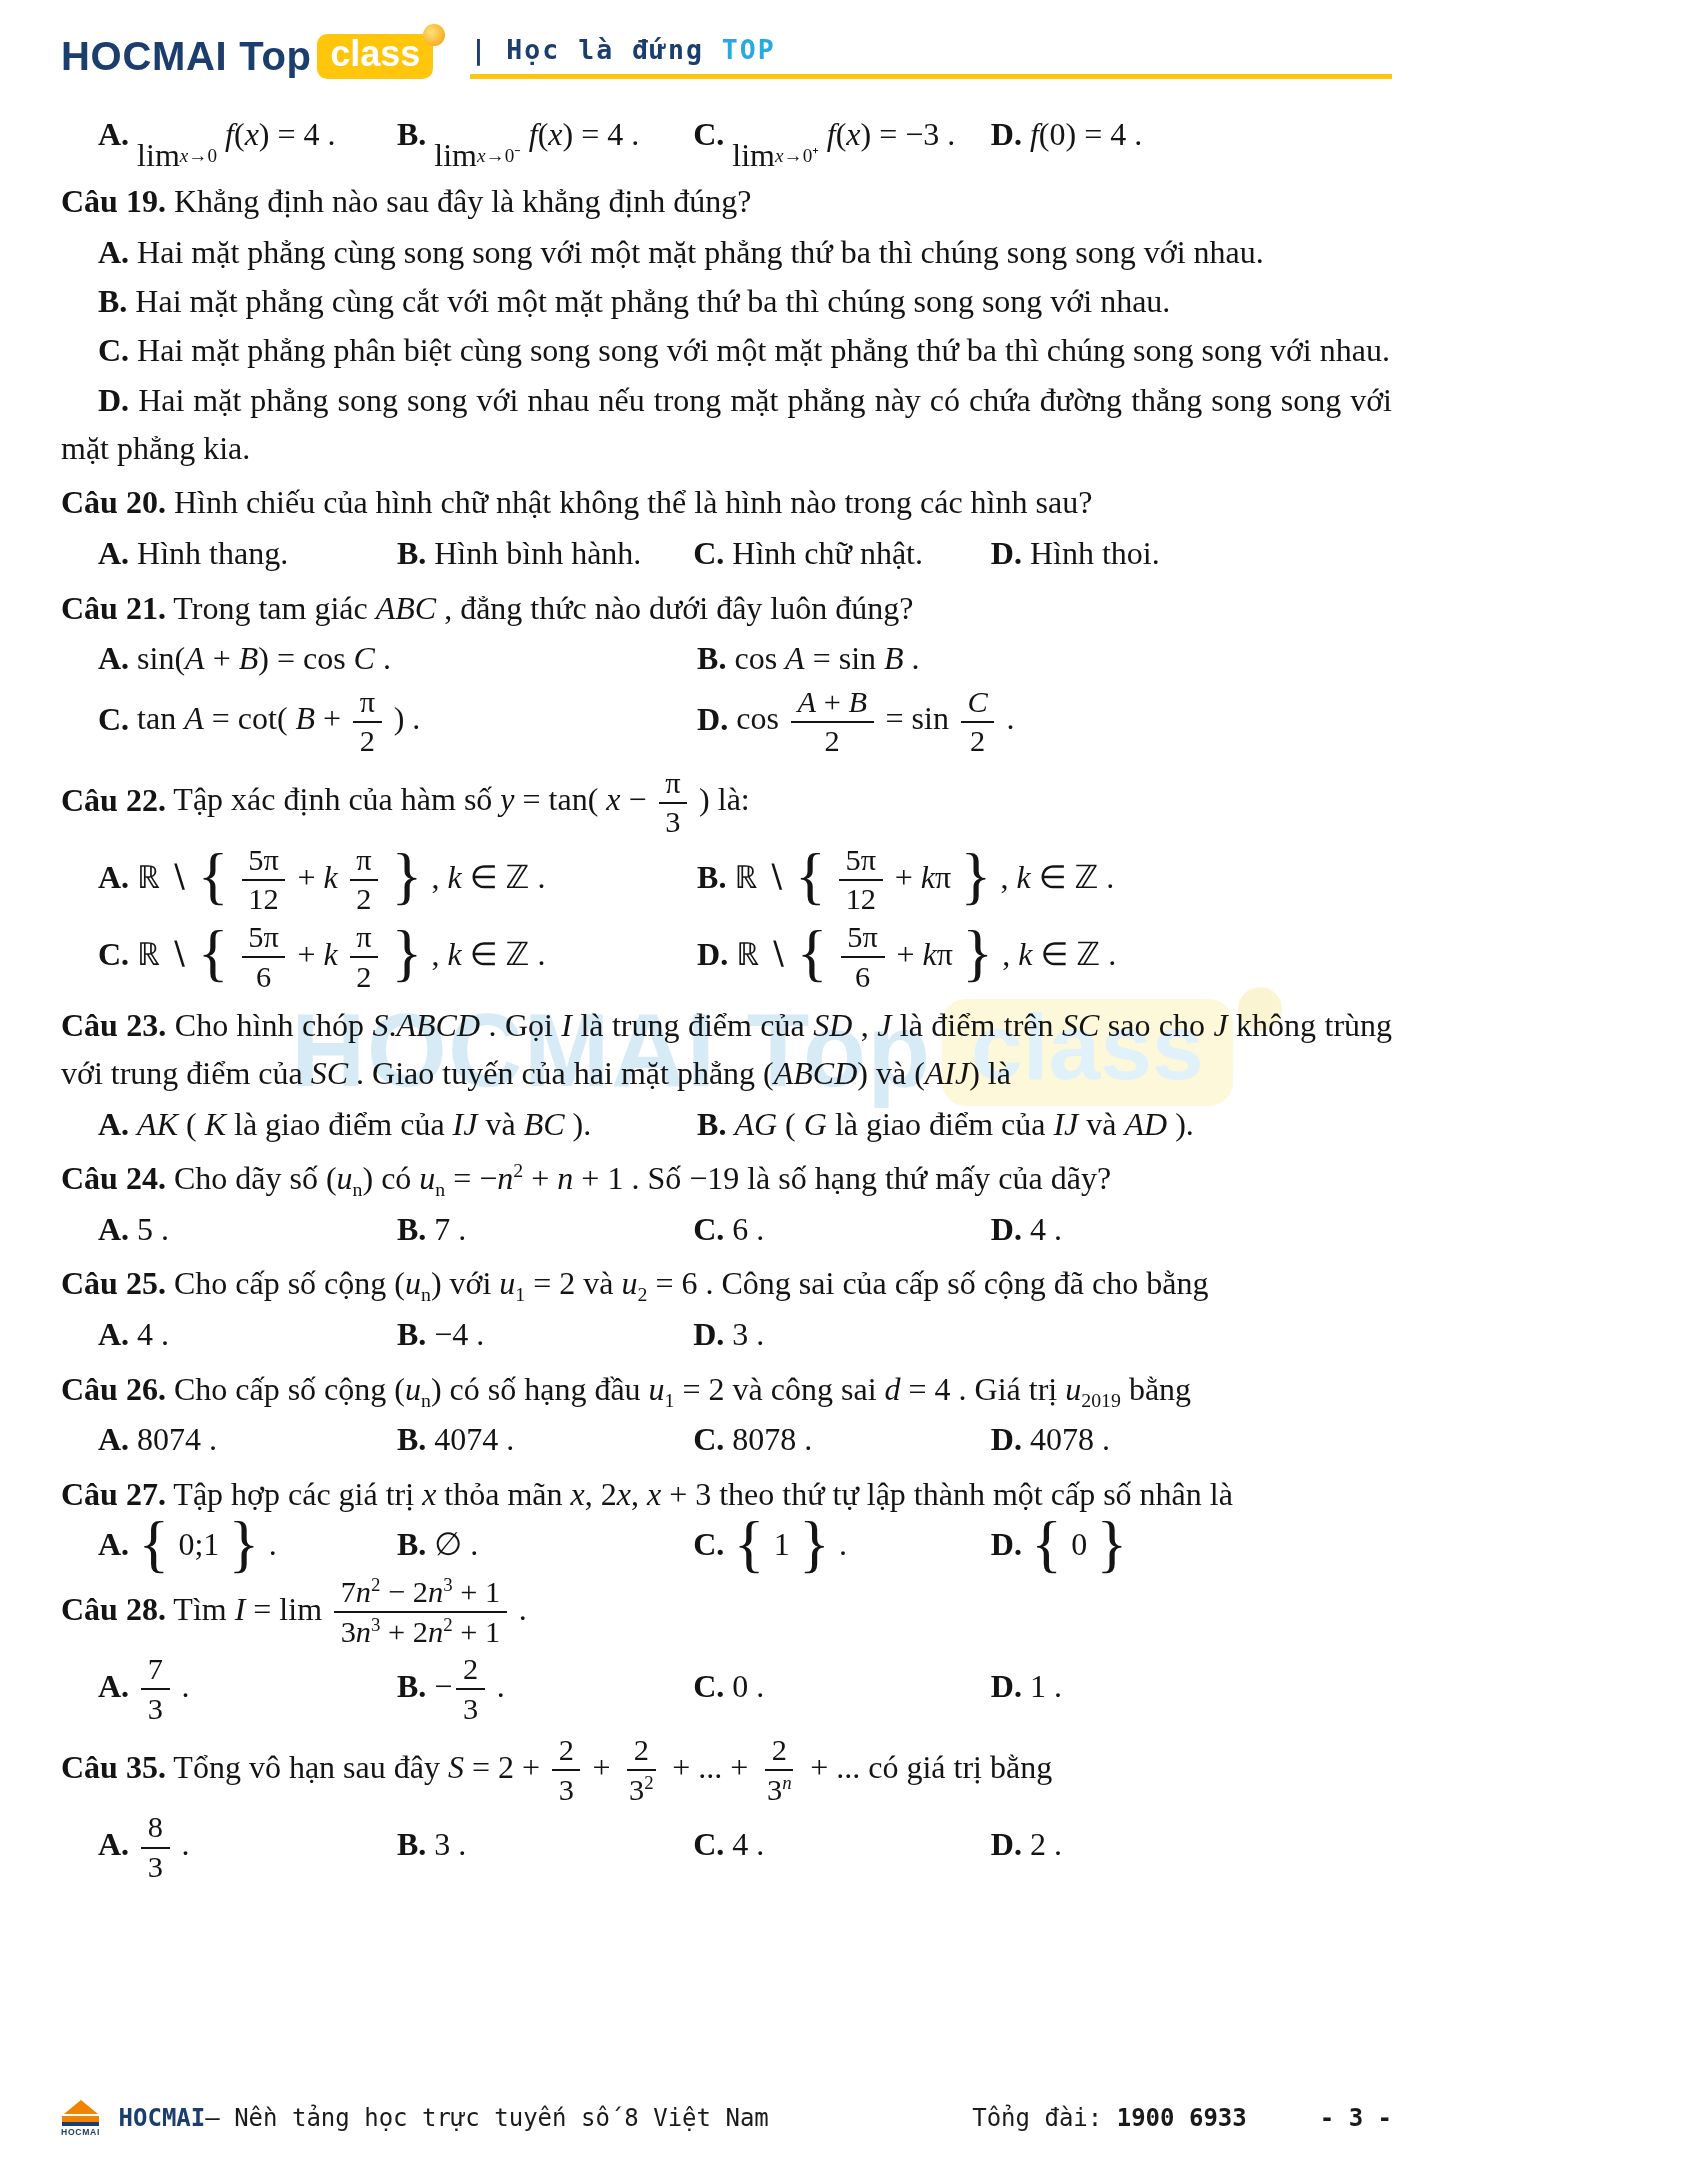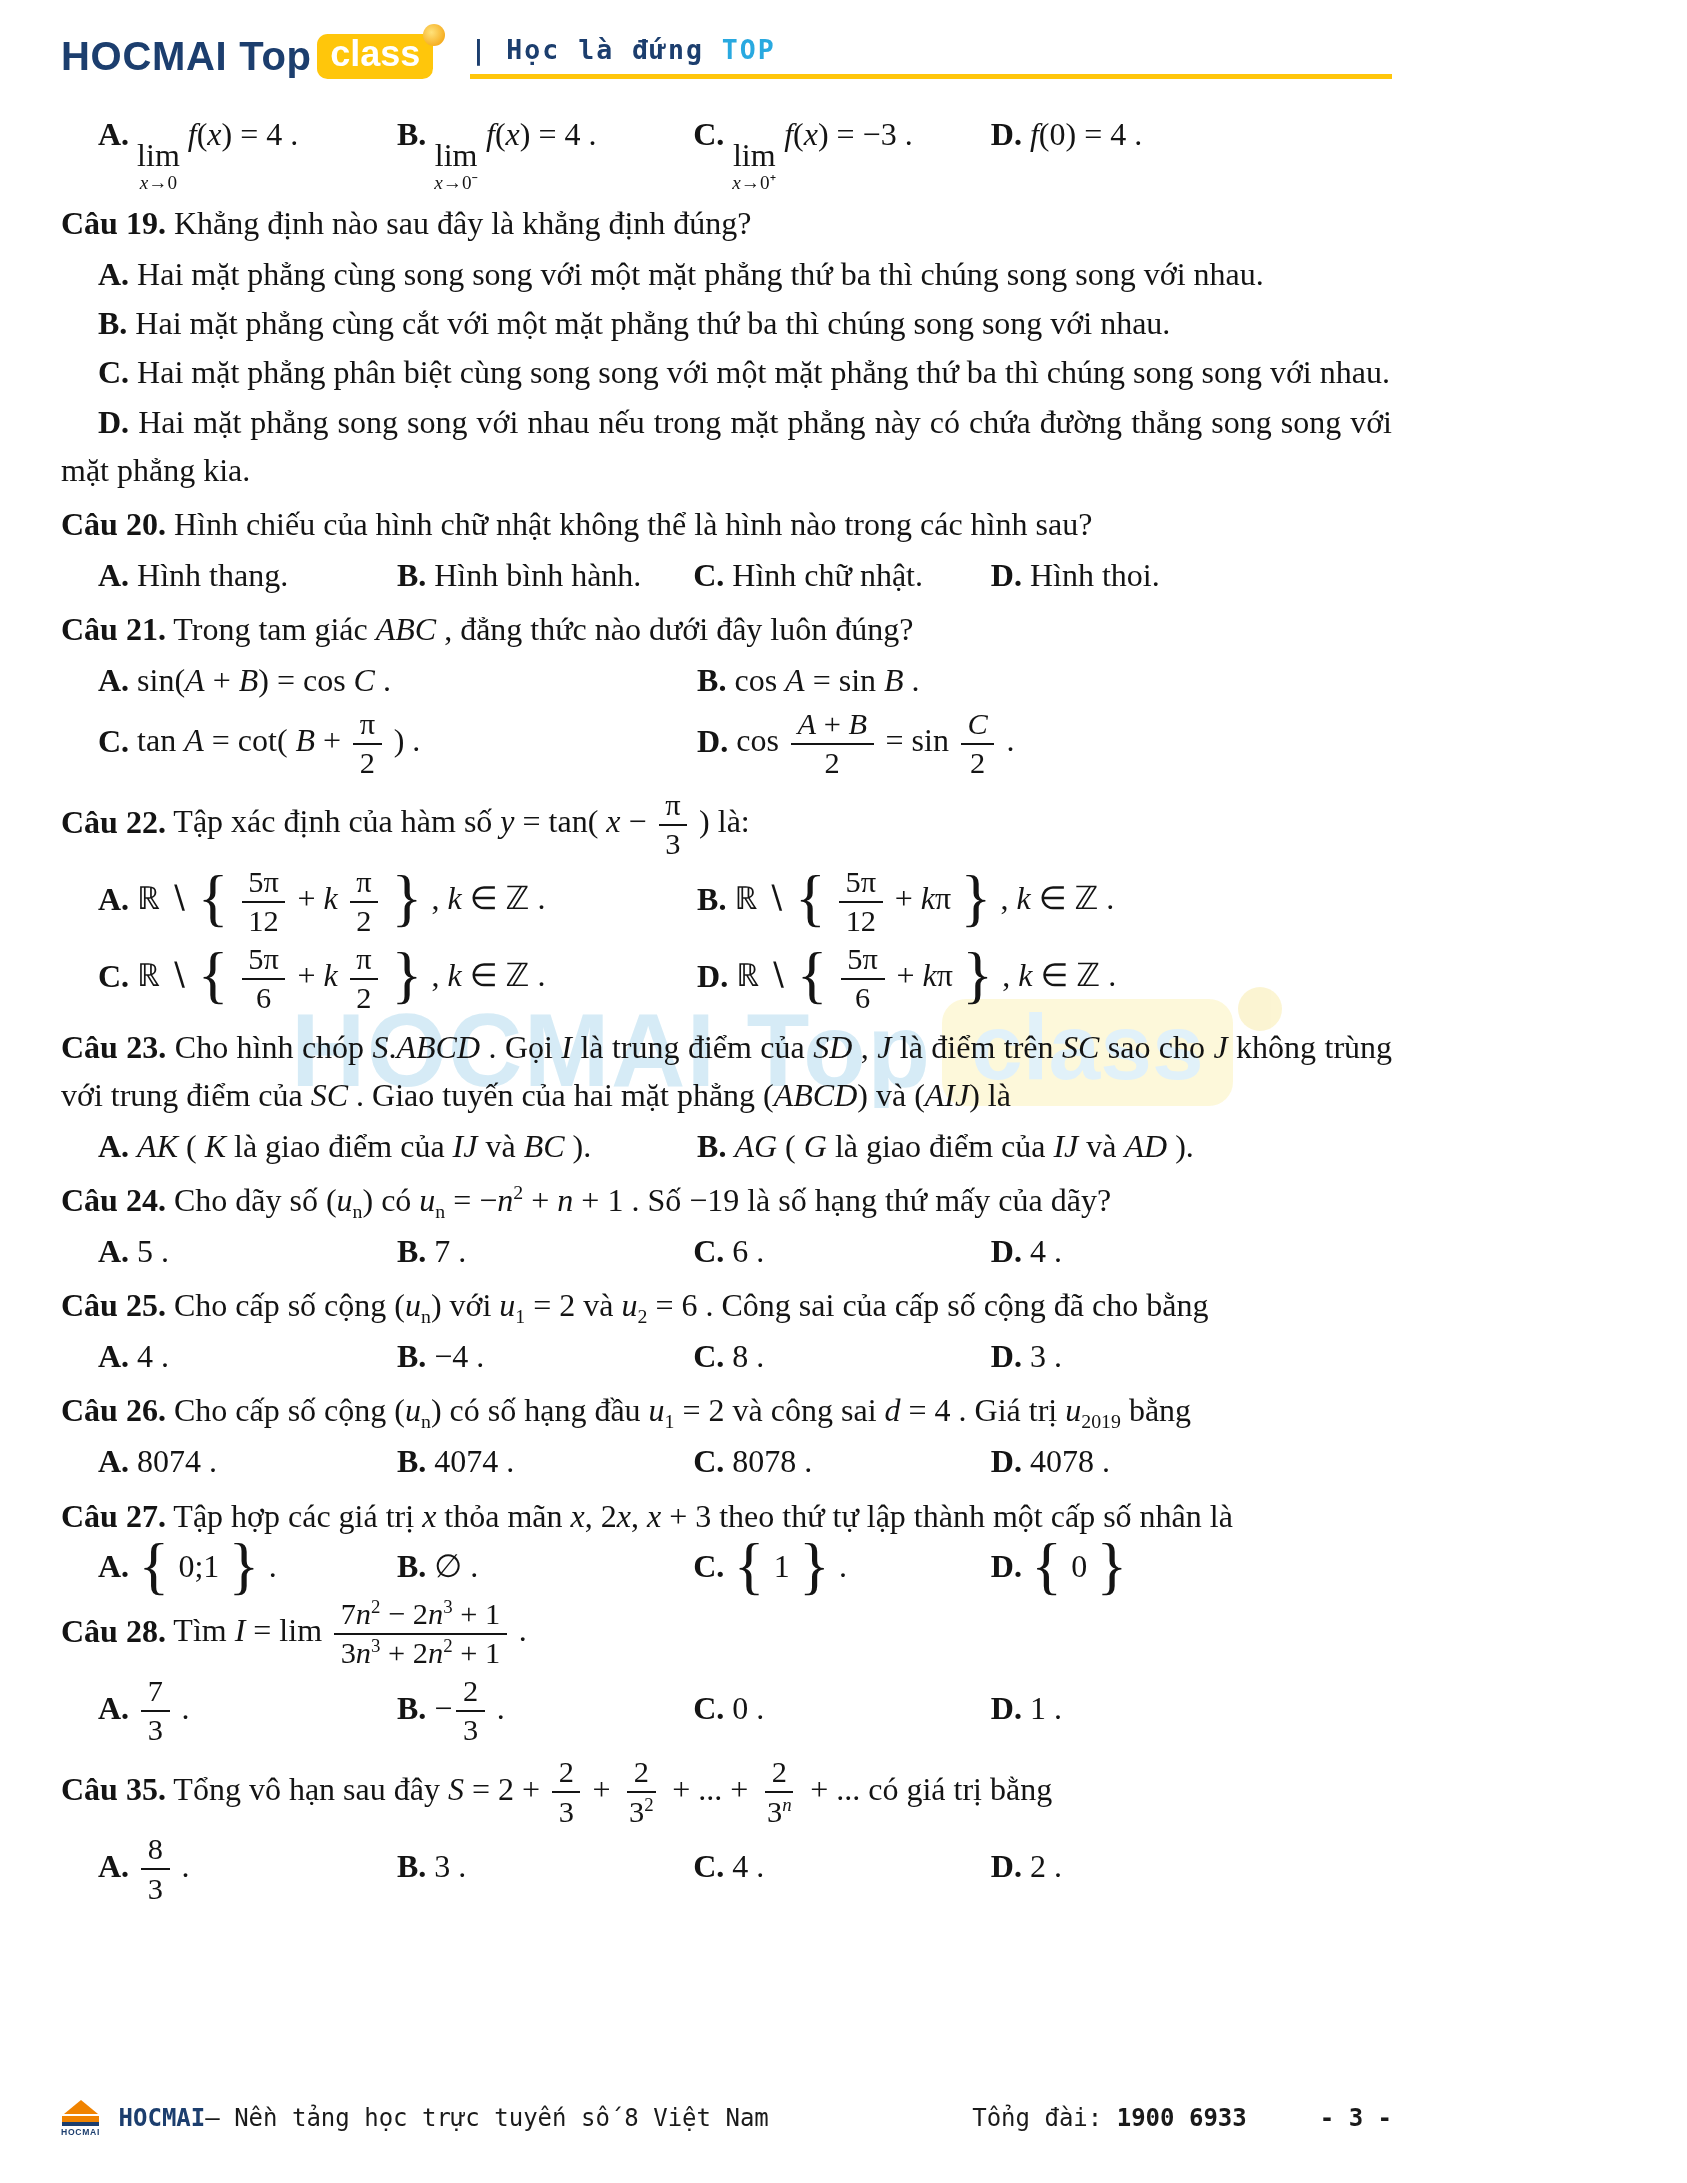--- a/index.html
+++ b/index.html
@@ -35,21 +35,21 @@
   .opts2{display:grid;grid-template-columns:46.3% 1fr;margin:2.6px 0 2.6px 37px;align-items:baseline;}
   .opt{padding-right:13.2px;}
 
   
   i{font-style:italic;}
   sup,sub{font-size:0.62em;line-height:0;}
   .frac{display:inline-flex;flex-direction:column;align-items:center;vertical-align:middle;
         margin:0 4px;line-height:1.15;font-size:0.95em;}
   .fn{display:block;padding:0 6.6px 1.3px 6.6px;border-bottom:2px solid #141414;}
   .fd{display:block;padding:1.3px 6.6px 0 6.6px;}
-  .under{display:inline-flex;flex-direction:column;align-items:center;vertical-align:-0.65em;line-height:1;}
+  .under{display:inline-flex;flex-direction:row;align-items:center;vertical-align:-0.65em;line-height:1;}
   .uo{display:block;}
   .uu{display:block;font-size:0.60em;margin-top:2.6px;}
   .brace{font-size:2.0em;font-weight:400;vertical-align:middle;line-height:0;position:relative;top:-0.06em;padding:0 1.3px;}
 
   
   footer{margin-top:auto;display:flex;align-items:center;padding:26.5px 61px 46px 61px;
          font-family:"DejaVu Sans Mono",monospace;font-size:24px;color:#1a1a1a;position:relative;z-index:2;}
   .flogo{display:flex;flex-direction:column;align-items:center;margin-right:18.5px;}
   .flogo-roof{width:0;height:0;border-left:17px solid transparent;border-right:17px solid transparent;border-bottom:14.6px solid #f08300;}
   .flogo-body{width:37px;height:10px;background:#f08300;margin-top:2px;border-bottom:4px solid #1c3e6e;}
@@ -187,21 +187,20 @@
         <span class="opt"><b class="okey">C.</b> <span>6 .</span></span>
         <span class="opt"><b class="okey">D.</b> <span>4 .</span></span>
       </div>
     </section>
 
     <section>
       <p class="stem"><b class="qlabel">Câu 25.</b> <span>Cho cấp số cộng (<i>u</i><sub>n</sub>) với <i>u</i><sub>1</sub> = 2 và <i>u</i><sub>2</sub> = 6 . Công sai của cấp số cộng đã cho bằng</span></p>
       <div class="opts4">
         <span class="opt"><b class="okey">A.</b> <span>4 .</span></span>
         <span class="opt"><b class="okey">B.</b> <span>−4 .</span></span>
-        <span class="opt"><b class="okey">C.</b> <span>8 .</span></span>
         <span class="opt"><b class="okey">D.</b> <span>3 .</span></span>
       </div>
     </section>
 
     <section>
       <p class="stem"><b class="qlabel">Câu 26.</b> <span>Cho cấp số cộng (<i>u</i><sub>n</sub>) có số hạng đầu <i>u</i><sub>1</sub> = 2 và công sai <i>d</i> = 4 . Giá trị <i>u</i><sub>2019</sub> bằng</span></p>
       <div class="opts4">
         <span class="opt"><b class="okey">A.</b> <span>8074 .</span></span>
         <span class="opt"><b class="okey">B.</b> <span>4074 .</span></span>
         <span class="opt"><b class="okey">C.</b> <span>8078 .</span></span>

